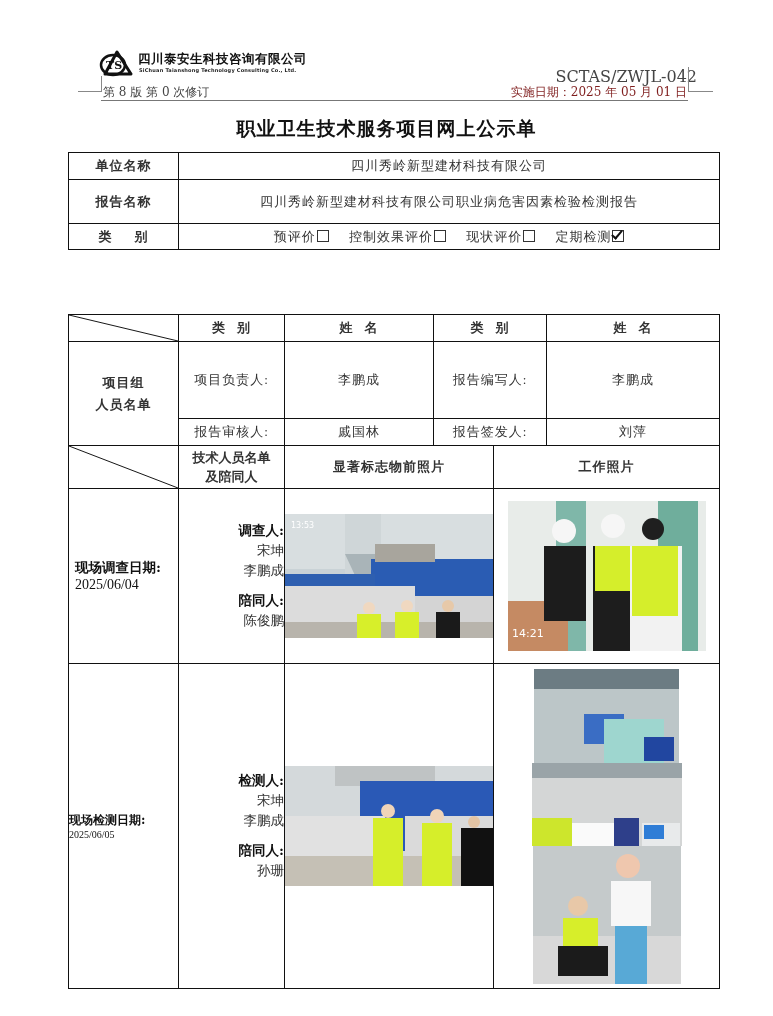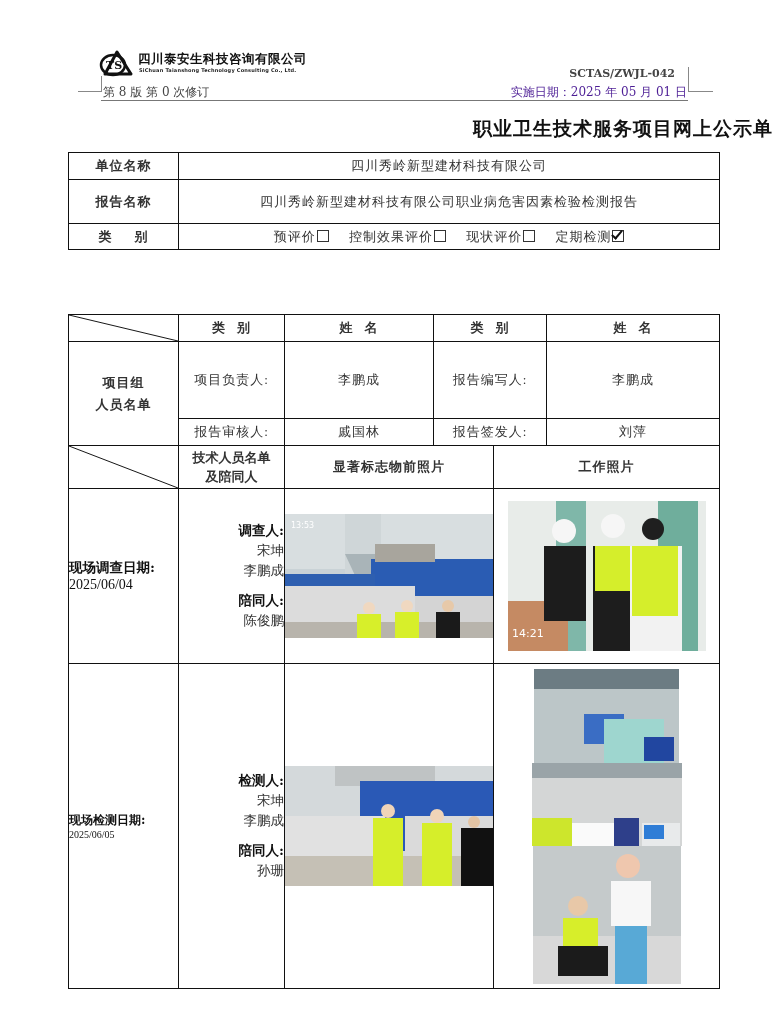--- a/index.html
+++ b/index.html
@@ -6,26 +6,26 @@
   body { width:773px; height:1016px; position:relative; overflow:hidden;
          font-family:"DejaVu Serif","Liberation Serif",serif; color:#222; }
   .hdr-logo { position:absolute; left:99px; top:48px; width:34px; height:30px; }
   .hdr-company { position:absolute; left:138px; top:51px; font-family:"DejaVu Sans",sans-serif;
                  font-weight:bold; font-size:12.5px; color:#111; letter-spacing:0.5px; }
   .hdr-company-en { position:absolute; left:139px; top:67px; font-family:"DejaVu Sans",sans-serif;
                  font-weight:bold; font-size:5px; color:#222; letter-spacing:0.2px; }
   .hdr-vline-l { position:absolute; left:101px; top:76px; width:1px; height:16px; background:#888; }
   .hdr-hline-l { position:absolute; left:78px; top:91px; width:24px; height:1px; background:#888; }
   .hdr-version { position:absolute; left:103px; top:84px; font-size:12px; color:#444; }
-  .hdr-code { position:absolute; right:98px; top:67px; font-size:11px; color:#444;font-weight:bold; }
-  .hdr-date { position:absolute; right:86px; top:84px; font-size:12px; color:#4c1d95; }
+  .hdr-code { position:absolute; right:76px; top:67px; font-size:16px; color:#444; }
+  .hdr-date { position:absolute; right:86px; top:84px; font-size:12px; color:#7f1d1d; }
   .hdr-vline-r { position:absolute; left:688px; top:67px; width:1px; height:25px; background:#888; }
   .hdr-hline-r { position:absolute; left:688px; top:91px; width:25px; height:1px; background:#888; }
   .hdr-rule { position:absolute; left:101px; top:100px; width:587px; height:1px; background:#777; }
-  .title { position:absolute; left:0; width:773px; top:116px; text-align:right;
+  .title { position:absolute; left:0; width:773px; top:116px; text-align:center;
            font-size:19px; font-weight:bold; color:#111; letter-spacing:1px; }
 
   .tbl { position:absolute; left:68px; top:152px; width:651px; border-collapse:collapse; table-layout:fixed; }
   .tbl td { border:1px solid #111; padding:0; text-align:center; vertical-align:middle;
             font-size:13px; color:#333; }
   .lbl { font-weight:bold; color:#111; font-size:13.5px; letter-spacing:1px; }
   .val { letter-spacing:1px;font-family:Liberation Serif, serif; }
   .diag { position:relative; }
   .diag svg { position:absolute; left:0; top:0; width:100%; height:100%; }
   .left-text { text-align:left !important; }
@@ -144,21 +144,21 @@
     </td>
     <td class="lbl" style="line-height:19px;letter-spacing:0">
       <div>技术人员名单</div>
       <div>及陪同人</div>
     </td>
     <td class="lbl">显著标志物前照片</td>
     <td class="lbl">工作照片</td>
   </tr>
 
   <tr style="height:175px">
-    <td class="left-text" style="padding-left:0">
+    <td class="left-text" style="padding-left:6px">
       <div class="lbl" style="letter-spacing:0;font-size:13.5px">现场调查日期:</div>
       <div style="font-family:'Liberation Serif',serif;font-size:14px;color:#111">2025/06/04</div>
     </td>
     <td class="left-text">
       <div class="stack">
         <div class="h">调查人:</div>
         <div class="n" style="padding-left:38px">宋坤</div>
         <div class="n">李鹏成</div>
         <div class="h" style="margin-top:12px">陪同人:</div>
         <div class="n">陈俊鹏</div>

